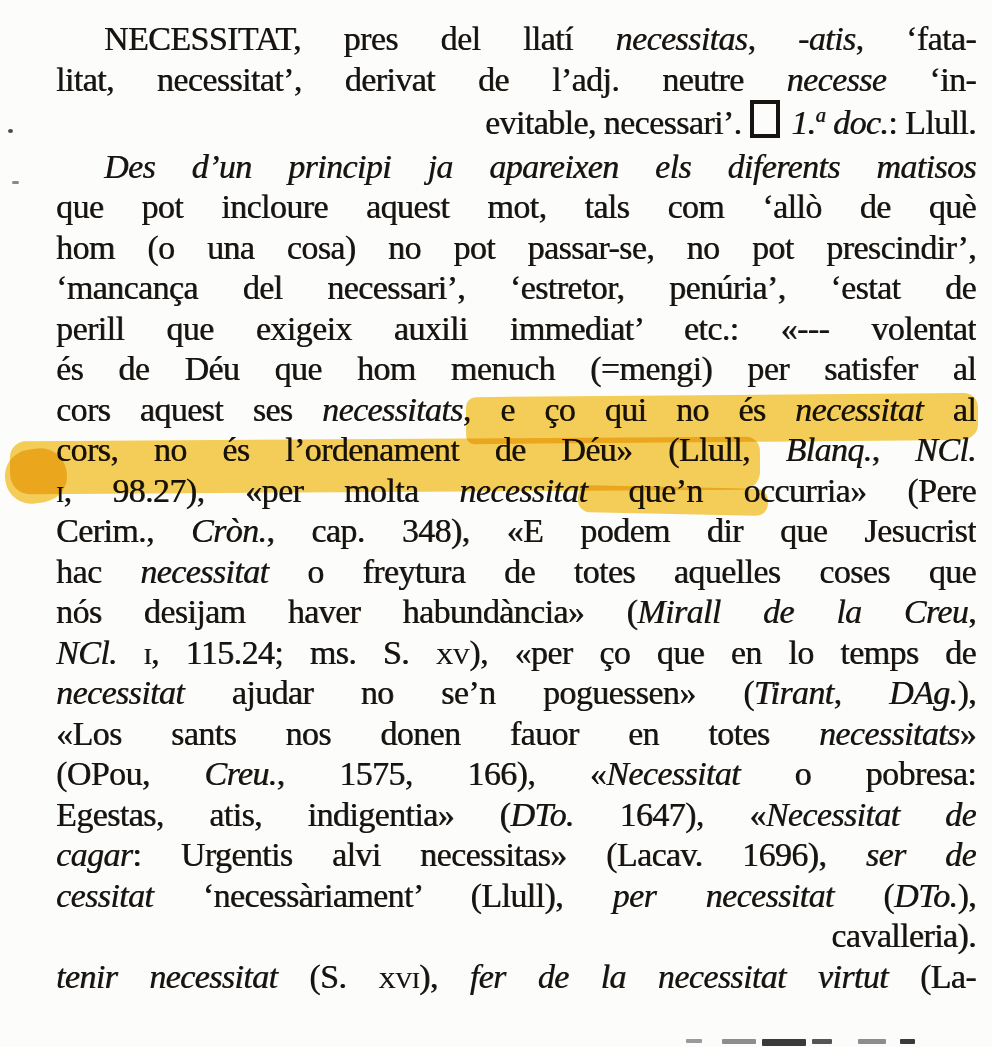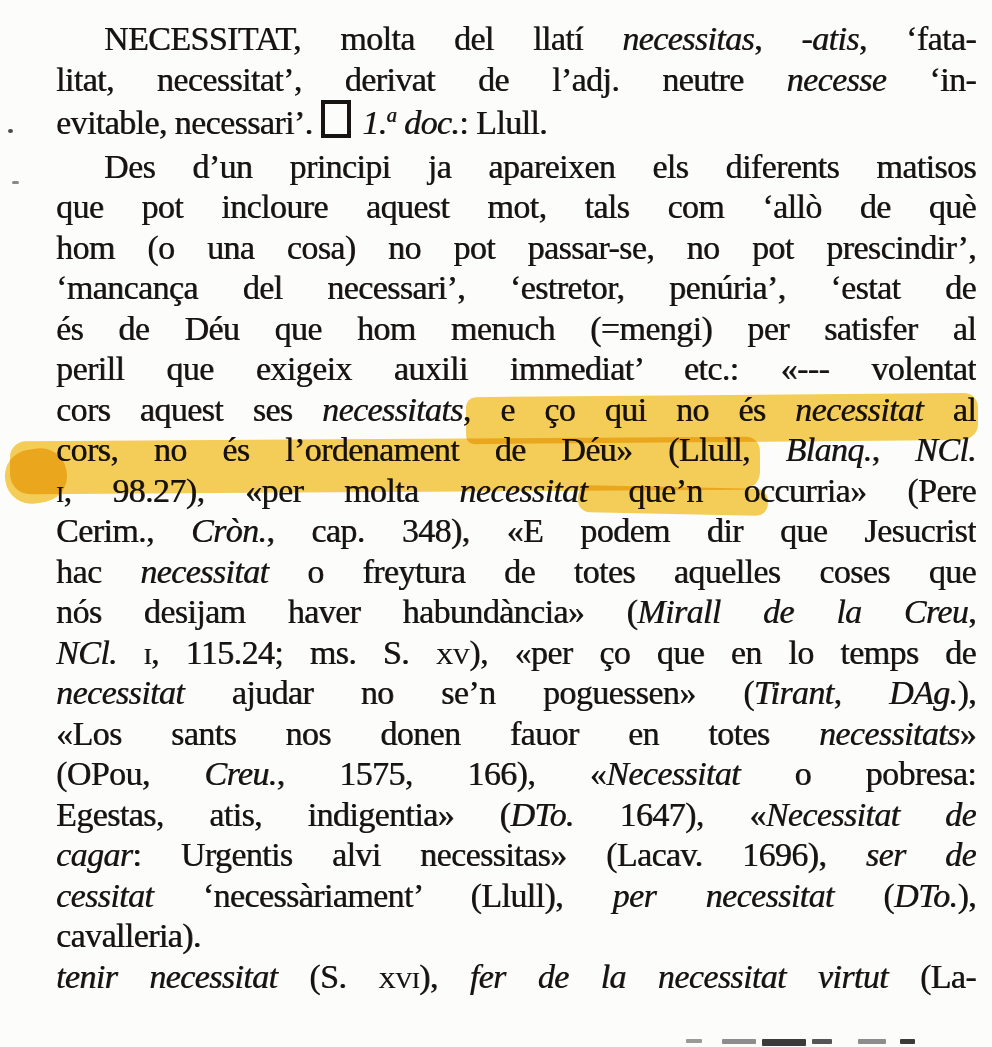--- a/index.html
+++ b/index.html
@@ -33,31 +33,32 @@
     text-shadow: 0.6px 0.3px 0 rgba(22, 19, 15, 0.75);
   }
   
   .line::after {
     content: "";
     display: inline-block;
     width: 100%;
     height: 0;
   }
   .line.last {
-    text-align: left;
+    text-align: right;
     font-family: Liberation Serif, serif;
   }
   .line.last::after {
     content: none;
   }
   .line.indent {
     text-indent: 48px;
   }
   .line.parabreak {
     margin-top: 6px;
+    font-style: italic;
   }
   .it { font-style: italic; }
   .sc { font-variant: small-caps; }
   .sup {
     font-size: 0.6em;
     vertical-align: super;
     line-height: 0;
   }
   .defbox {
     display: inline-block;
@@ -121,29 +122,29 @@
 
   <div class="hl hl-1" style="background: rgb(246, 208, 88);"></div>
   <div class="hl hl-2" style="background: rgb(246, 208, 88);"></div>
   <div class="hl hl-2cap" style="background: rgb(246, 208, 88);"></div>
   <div class="hl hl-3" style="background: rgb(246, 208, 88);"></div>
 
   <div class="margin-dot dot-a"></div>
   <div class="margin-dot dot-b"></div>
 
   <div class="textblock" id="textblock">
-      <div class="line indent"><span>NECESSITAT, molta del llatí </span><span class="it">necessitas</span><span>, </span><span class="it">-atis</span><span>, ‘fata-</span></div>
+      <div class="line indent"><span>NECESSITAT, pres del llatí </span><span class="it">necessitas</span><span>, </span><span class="it">-atis</span><span>, ‘fata-</span></div>
       <div class="line"><span>litat, necessitat’, derivat de l’adj. neutre </span><span class="it">necesse</span><span> ‘in-</span></div>
       <div class="line last"><span>evitable, necessari’. </span><span class="defbox"></span><span> </span><span class="it">1.</span><span class="it sup">a</span><span class="it"> doc.</span><span>: Llull.</span></div>
       <div class="line indent parabreak"><span>Des d’un principi ja apareixen els diferents matisos</span></div>
       <div class="line"><span>que pot incloure aquest mot, tals com ‘allò de què</span></div>
       <div class="line"><span>hom (o una cosa) no pot passar-se, no pot prescindir’,</span></div>
       <div class="line"><span>‘mancança del necessari’, ‘estretor, penúria’, ‘estat de</span></div>
+      <div class="line"><span>perill que exigeix auxili immediat’ etc.: «--- volentat</span></div>
       <div class="line"><span>és de Déu que hom menuch (=mengi) per satisfer al</span></div>
-      <div class="line"><span>perill que exigeix auxili immediat’ etc.: «--- volentat</span></div>
       <div class="line"><span>cors aquest ses </span><span class="it">necessitats</span><span>, e ço qui no és </span><span class="it">necessitat</span><span> al</span></div>
       <div class="line"><span>cors, no és l’ordenament de Déu» (Llull, </span><span class="it">Blanq.</span><span>, </span><span class="it">NCl.</span></div>
       <div class="line"><span class="sc">i</span><span>, 98.27), «per molta </span><span class="it">necessitat</span><span> que’n occurria» (Pere</span></div>
       <div class="line"><span>Cerim., </span><span class="it">Cròn.</span><span>, cap. 348), «E podem dir que Jesucrist</span></div>
       <div class="line"><span>hac </span><span class="it">necessitat</span><span> o freytura de totes aquelles coses que</span></div>
       <div class="line"><span>nós desijam haver habundància» (</span><span class="it">Mirall de la Creu</span><span>,</span></div>
       <div class="line"><span class="it">NCl.</span><span> </span><span class="sc">i</span><span>, 115.24; ms. S. </span><span class="sc">xv</span><span>), «per ço que en lo temps de</span></div>
       <div class="line"><span class="it">necessitat</span><span> ajudar no se’n poguessen» (</span><span class="it">Tirant</span><span>, </span><span class="it">DAg.</span><span>),</span></div>
       <div class="line"><span>«Los sants nos donen fauor en totes </span><span class="it">necessitats</span><span>»</span></div>
       <div class="line"><span>(OPou, </span><span class="it">Creu.</span><span>, 1575, 166), «</span><span class="it">Necessitat</span><span> o pobresa:</span></div>

